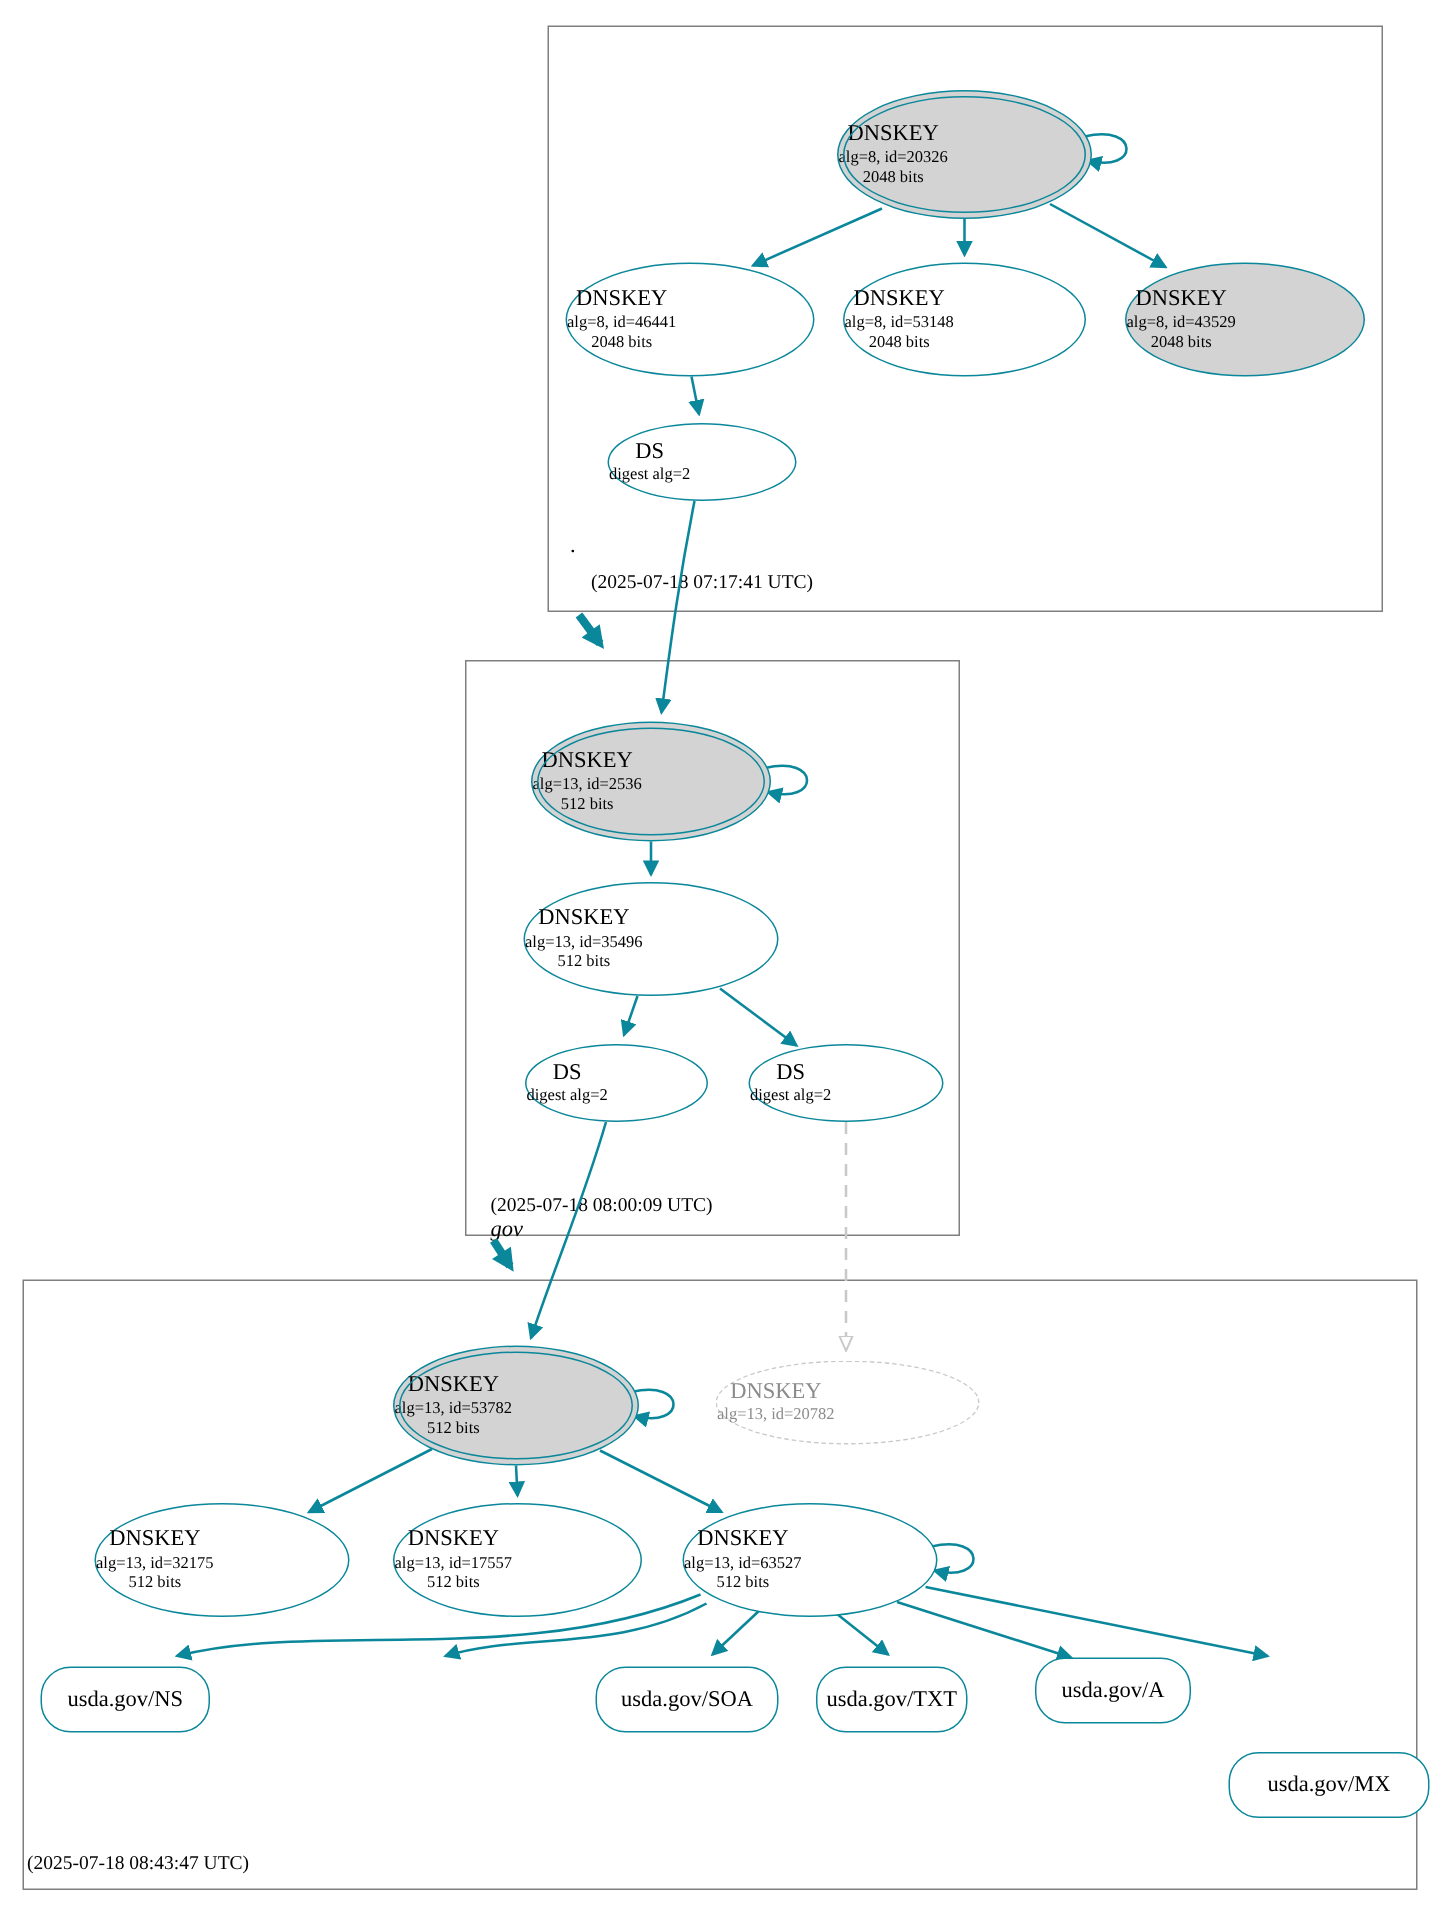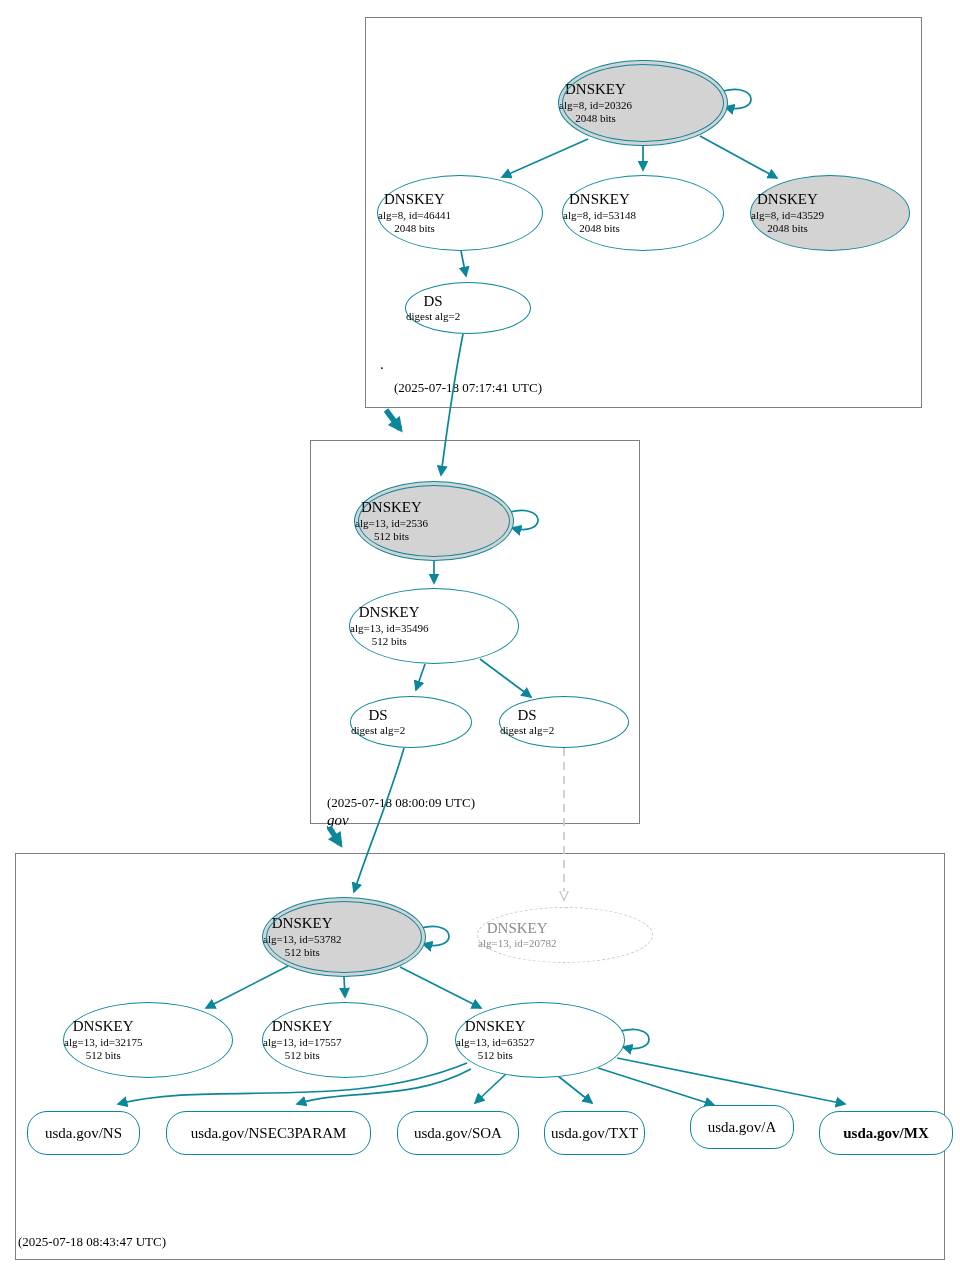--- a/index.html
+++ b/index.html
@@ -196,29 +196,26 @@
     <div class="node-text">
       <div class="t1">DNSKEY</div>
       <div class="t2">alg=13, id=63527</div>
       <div class="t2">512 bits</div>
     </div>
   </div>
 
   <div class="rrset" style="left:27px; top:1111px; width:113px;">
     <span>usda.gov/NS</span>
   </div>
-  <div class="rrset" style="left:166px; top:1111px; width:205px;">
-    <span>usda.gov/NSEC3PARAM</span>
-  </div>
   <div class="rrset" style="left:397px; top:1111px; width:122px;">
     <span>usda.gov/SOA</span>
   </div>
   <div class="rrset" style="left:544px; top:1111px; width:101px;">
     <span>usda.gov/TXT</span>
   </div>
   <div class="rrset" style="left:690px; top:1105px; width:104px;">
     <span>usda.gov/A</span>
   </div>
-  <div class="rrset" style="left:819px; top:1111px; width:134px;font-weight:bold;">
+  <div class="rrset" style="left:819px; top:1168px; width:134px;">
     <span>usda.gov/MX</span>
   </div>
 
 </div>
 
 </body></html>

